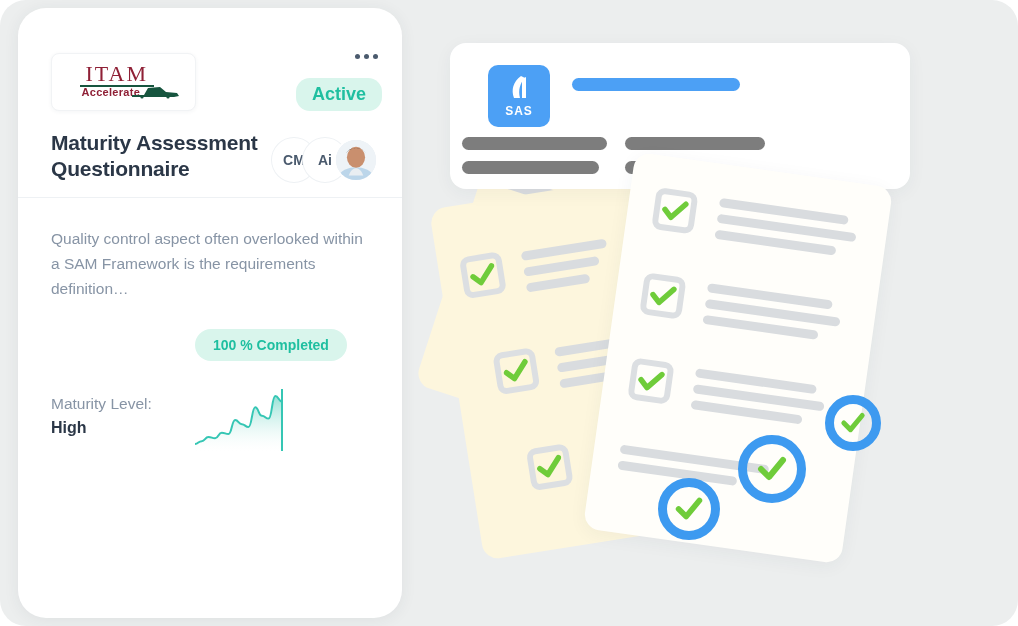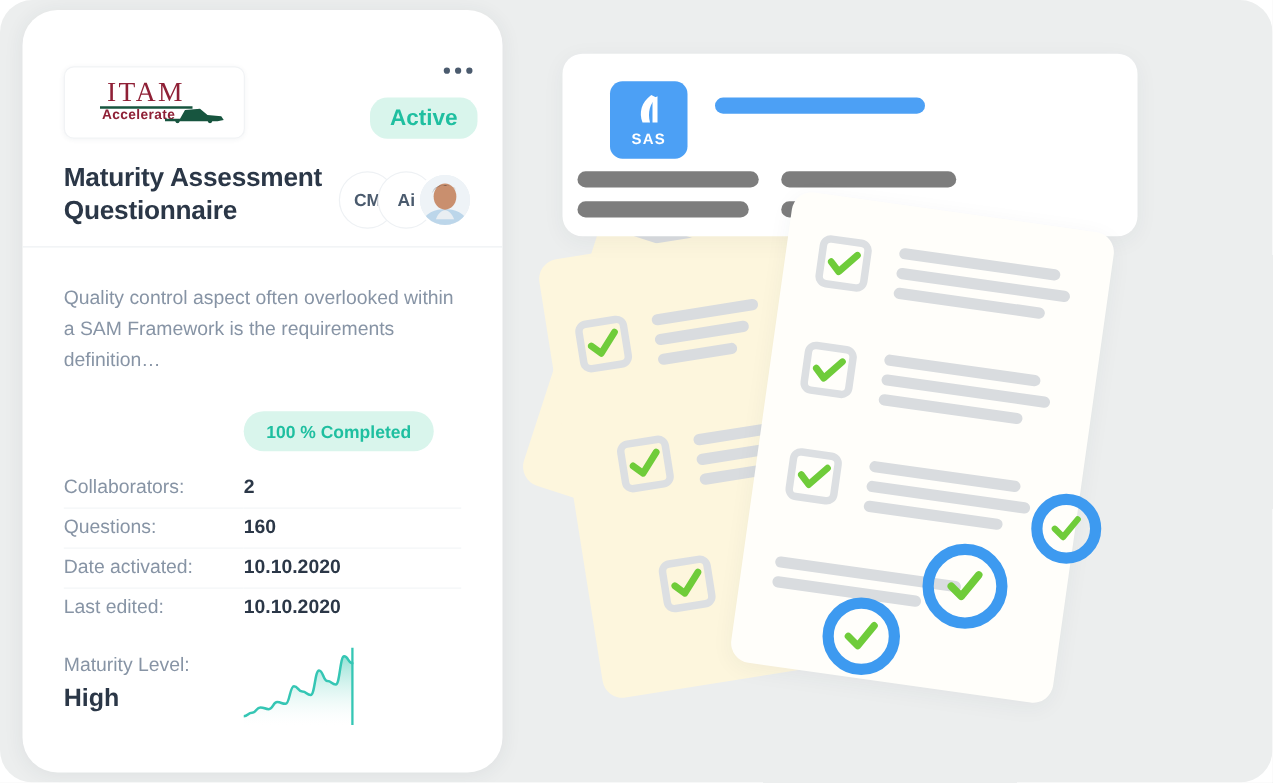--- a/index.html
+++ b/index.html
@@ -136,21 +136,21 @@
     font-size: 15.5px;
     border-bottom: 1px solid #f4f6f8;
     vertical-align: baseline;
   }
   #meta-table tr:last-child td { border-bottom: none; }
   #meta-table td.k { color: #8794a5; width: 144px; }
   #meta-table td.v { color: #2b3747; font-weight: 700; }
 
   #maturity-block { position: relative; margin-top: 22px; height: 70px; }
   #maturity-label { font-size: 15.5px; color: #8794a5; }
-  #maturity-value { font-size: 20px; color: #2b3747; font-weight: 700; margin-top: 6px; }
+  #maturity-value { font-size: 16px; color: #2b3747; font-weight: 700; margin-top: 6px; }
   #maturity-sparkline {
     position: absolute; left: 144px; top: -6px;
     width: 88px; height: 62px;
   }
 
   
   #illustration {
     position: absolute;
     left: 430px; top: 0;
     width: 588px; height: 448px;
@@ -273,40 +273,20 @@
     </div>
 
     <div class="card-body">
 
       <div id="description">Quality control aspect often overlooked within a SAM Framework is the requirements definition…</div>
 
       <div id="progress-row">
         <span id="progress-badge">100 % Completed</span>
       </div>
 
-      <table id="meta-table">
-        <tbody>
-            <tr>
-          <td class="k">Collaborators:</td>
-          <td class="v">2</td>
-        </tr>
-        <tr>
-          <td class="k">Questions:</td>
-          <td class="v">160</td>
-        </tr>
-        <tr>
-          <td class="k">Date activated:</td>
-          <td class="v">10.10.2020</td>
-        </tr>
-        <tr>
-          <td class="k">Last edited:</td>
-          <td class="v">10.10.2020</td>
-        </tr>
-      </tbody>
-        </table>
 
       <div id="maturity-block">
         <div id="maturity-label">Maturity Level:</div>
         <div id="maturity-value">High</div>
         <svg id="maturity-sparkline" viewBox="0 0 88 62" preserveAspectRatio="none">
           <defs>
             <linearGradient id="sparkFill" x1="0" y1="0" x2="0" y2="1">
               <stop offset="0%" stop-color="#8fdfd2" stop-opacity="0.95"></stop>
               <stop offset="100%" stop-color="#ffffff" stop-opacity="0.15"></stop>
             </linearGradient>

